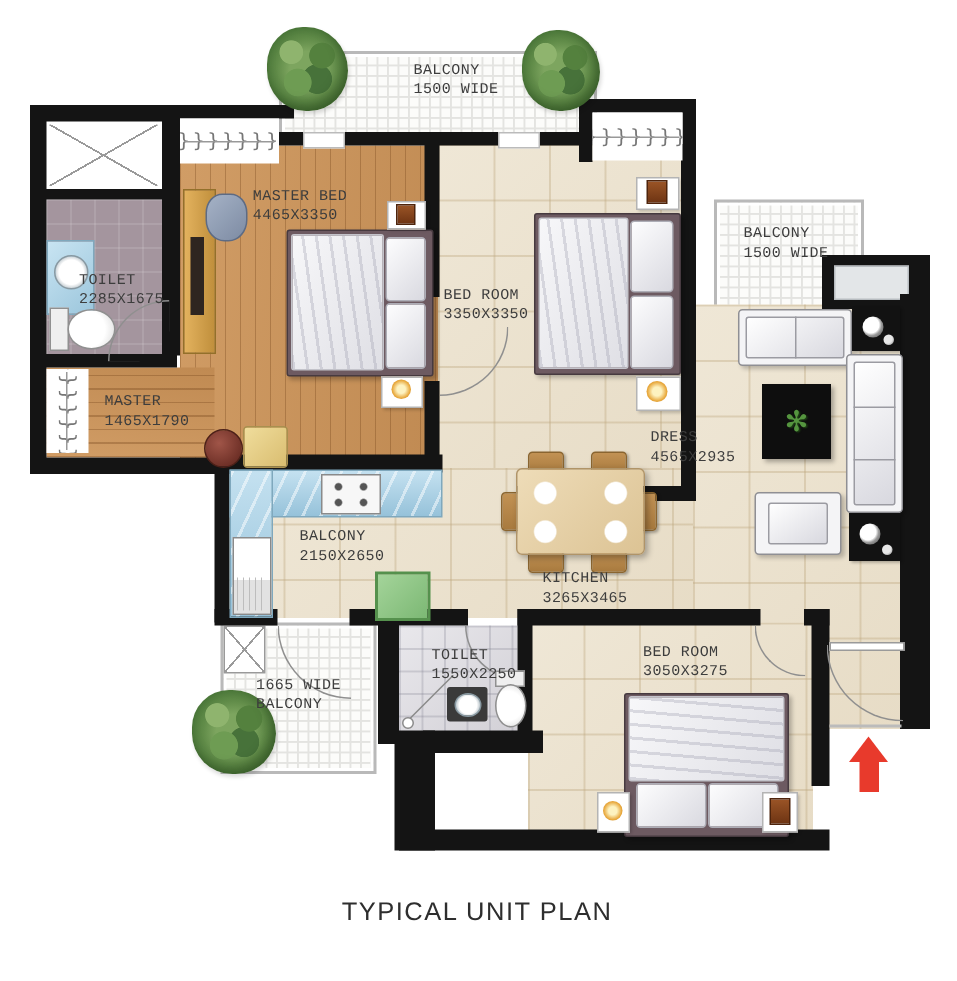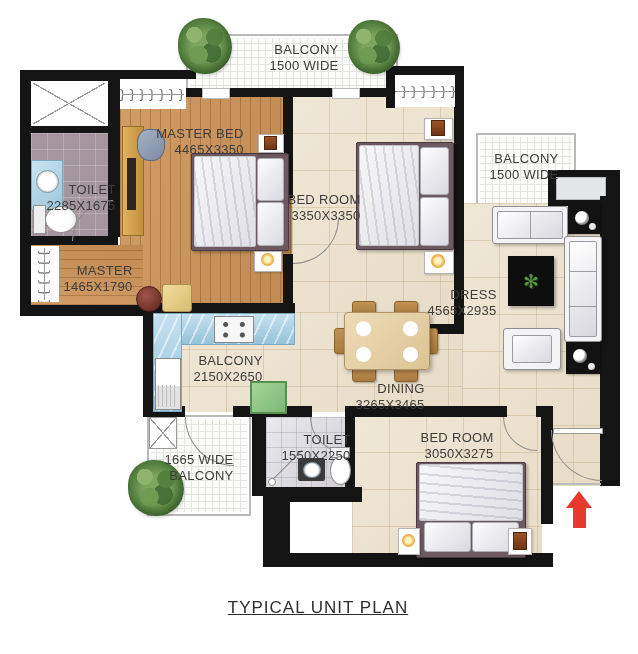--- a/index.html
+++ b/index.html
@@ -23,22 +23,22 @@
       #a4959e;background-size:16px 16px,16px 16px;}
   .floor-gray{position:absolute;background:
       linear-gradient(rgba(130,130,145,.28) 1px,transparent 1px),
       linear-gradient(90deg,rgba(130,130,145,.28) 1px,transparent 1px),
       linear-gradient(135deg,#e9e8ec,#d2d0d6);background-size:15px 15px,15px 15px,auto;}
   .balcony{position:absolute;border:2px solid #b9b9b9;box-shadow:inset 0 0 0 2px #fff;
       background:
       linear-gradient(#e4e4e1 1px,transparent 1px),
       linear-gradient(90deg,#e4e4e1 1px,transparent 1px),#fcfcfa;
       background-size:7px 7px;}
-  .lbl{position:absolute;transform:translateX(-50%);text-align:right;color:#3d3d3d;
-      font-size:13px;line-height:1.25;letter-spacing:.3px;white-space:nowrap;font-weight:500;}
+  .lbl{position:absolute;transform:translateX(-50%);text-align:left;color:#3d3d3d;
+      font-size:10px;line-height:1.25;letter-spacing:.3px;white-space:nowrap;font-weight:500;font-family:Liberation Mono, monospace;}
   .lbl span{display:block;}
   .arc{position:absolute;}
   .arc.bl{border-left:1px solid #8f8f8f;border-bottom:1px solid #8f8f8f;border-bottom-left-radius:100%;}
   .arc.tl{border-left:1px solid #8f8f8f;border-top:1px solid #8f8f8f;border-top-left-radius:100%;}
   .arc.br{border-right:1px solid #8f8f8f;border-bottom:1px solid #8f8f8f;border-bottom-right-radius:100%;}
   .xbox{position:absolute;background:
       linear-gradient(to bottom right,transparent calc(50% - .6px),#9a9a9a calc(50% - .6px) calc(50% + .6px),transparent calc(50% + .6px)),
       linear-gradient(to top right,transparent calc(50% - .6px),#9a9a9a calc(50% - .6px) calc(50% + .6px),transparent calc(50% + .6px)),#fff;
       border:1px solid #9a9a9a;}
   .hangers{position:absolute;background:#fff;display:flex;align-items:center;justify-content:center;overflow:hidden;}
@@ -289,31 +289,31 @@
   </div>
   <div class="lbl" style="left:462px;top:287px;">
     <span>DRESS</span>
     <span>4565X2935</span>
   </div>
   <div class="lbl" style="left:228px;top:353px;">
     <span>BALCONY</span>
     <span>2150X2650</span>
   </div>
   <div class="lbl" style="left:390px;top:381px;">
-    <span>DINING</span>
+    <span>KITCHEN</span>
     <span>3265X3465</span>
   </div>
   <div class="lbl" style="left:199px;top:452px;">
     <span>1665 WIDE</span>
     <span>BALCONY</span>
   </div>
   <div class="lbl" style="left:316px;top:432px;">
     <span>TOILET</span>
     <span>1550X2250</span>
   </div>
   <div class="lbl" style="left:457px;top:430px;">
     <span>BED ROOM</span>
     <span>3050X3275</span>
   </div>
 
-  <div class="cap1" style="left:318px;top:598px;text-decoration:underline;">TYPICAL UNIT PLAN</div>
+  <div class="cap1" style="left:318px;top:598px;">TYPICAL UNIT PLAN</div>
 
 </div>
 
 </body></html>

